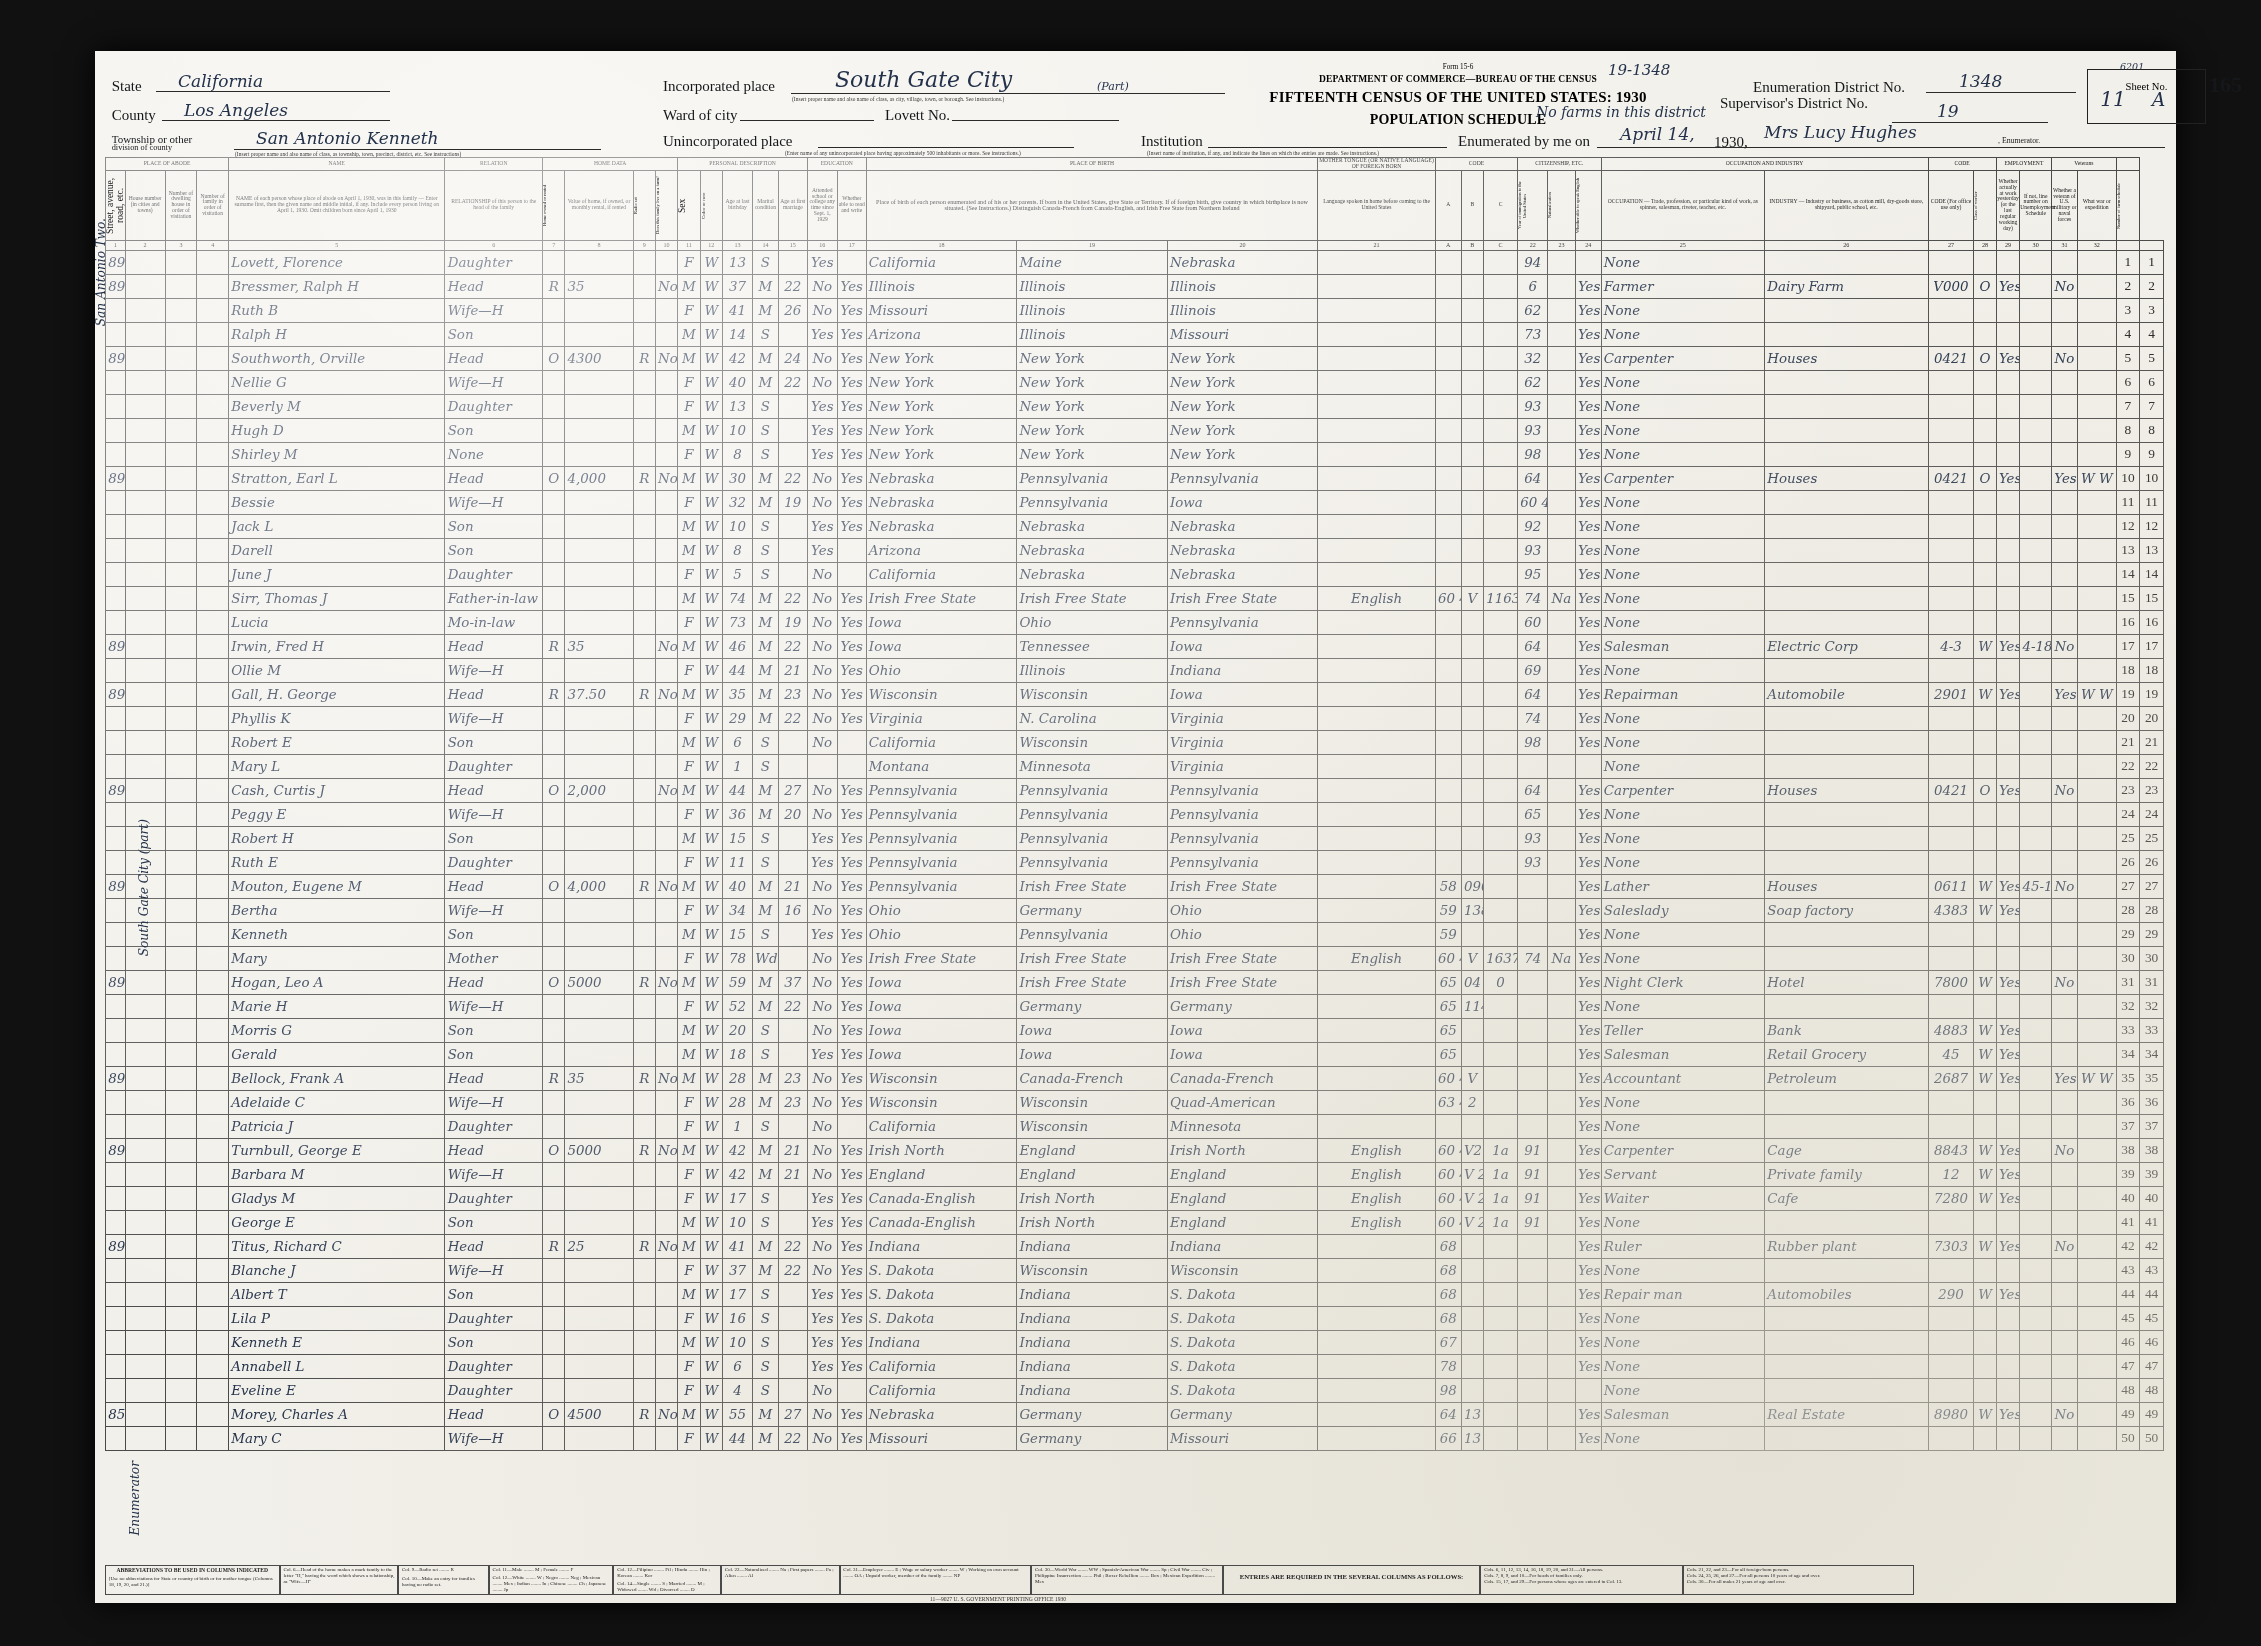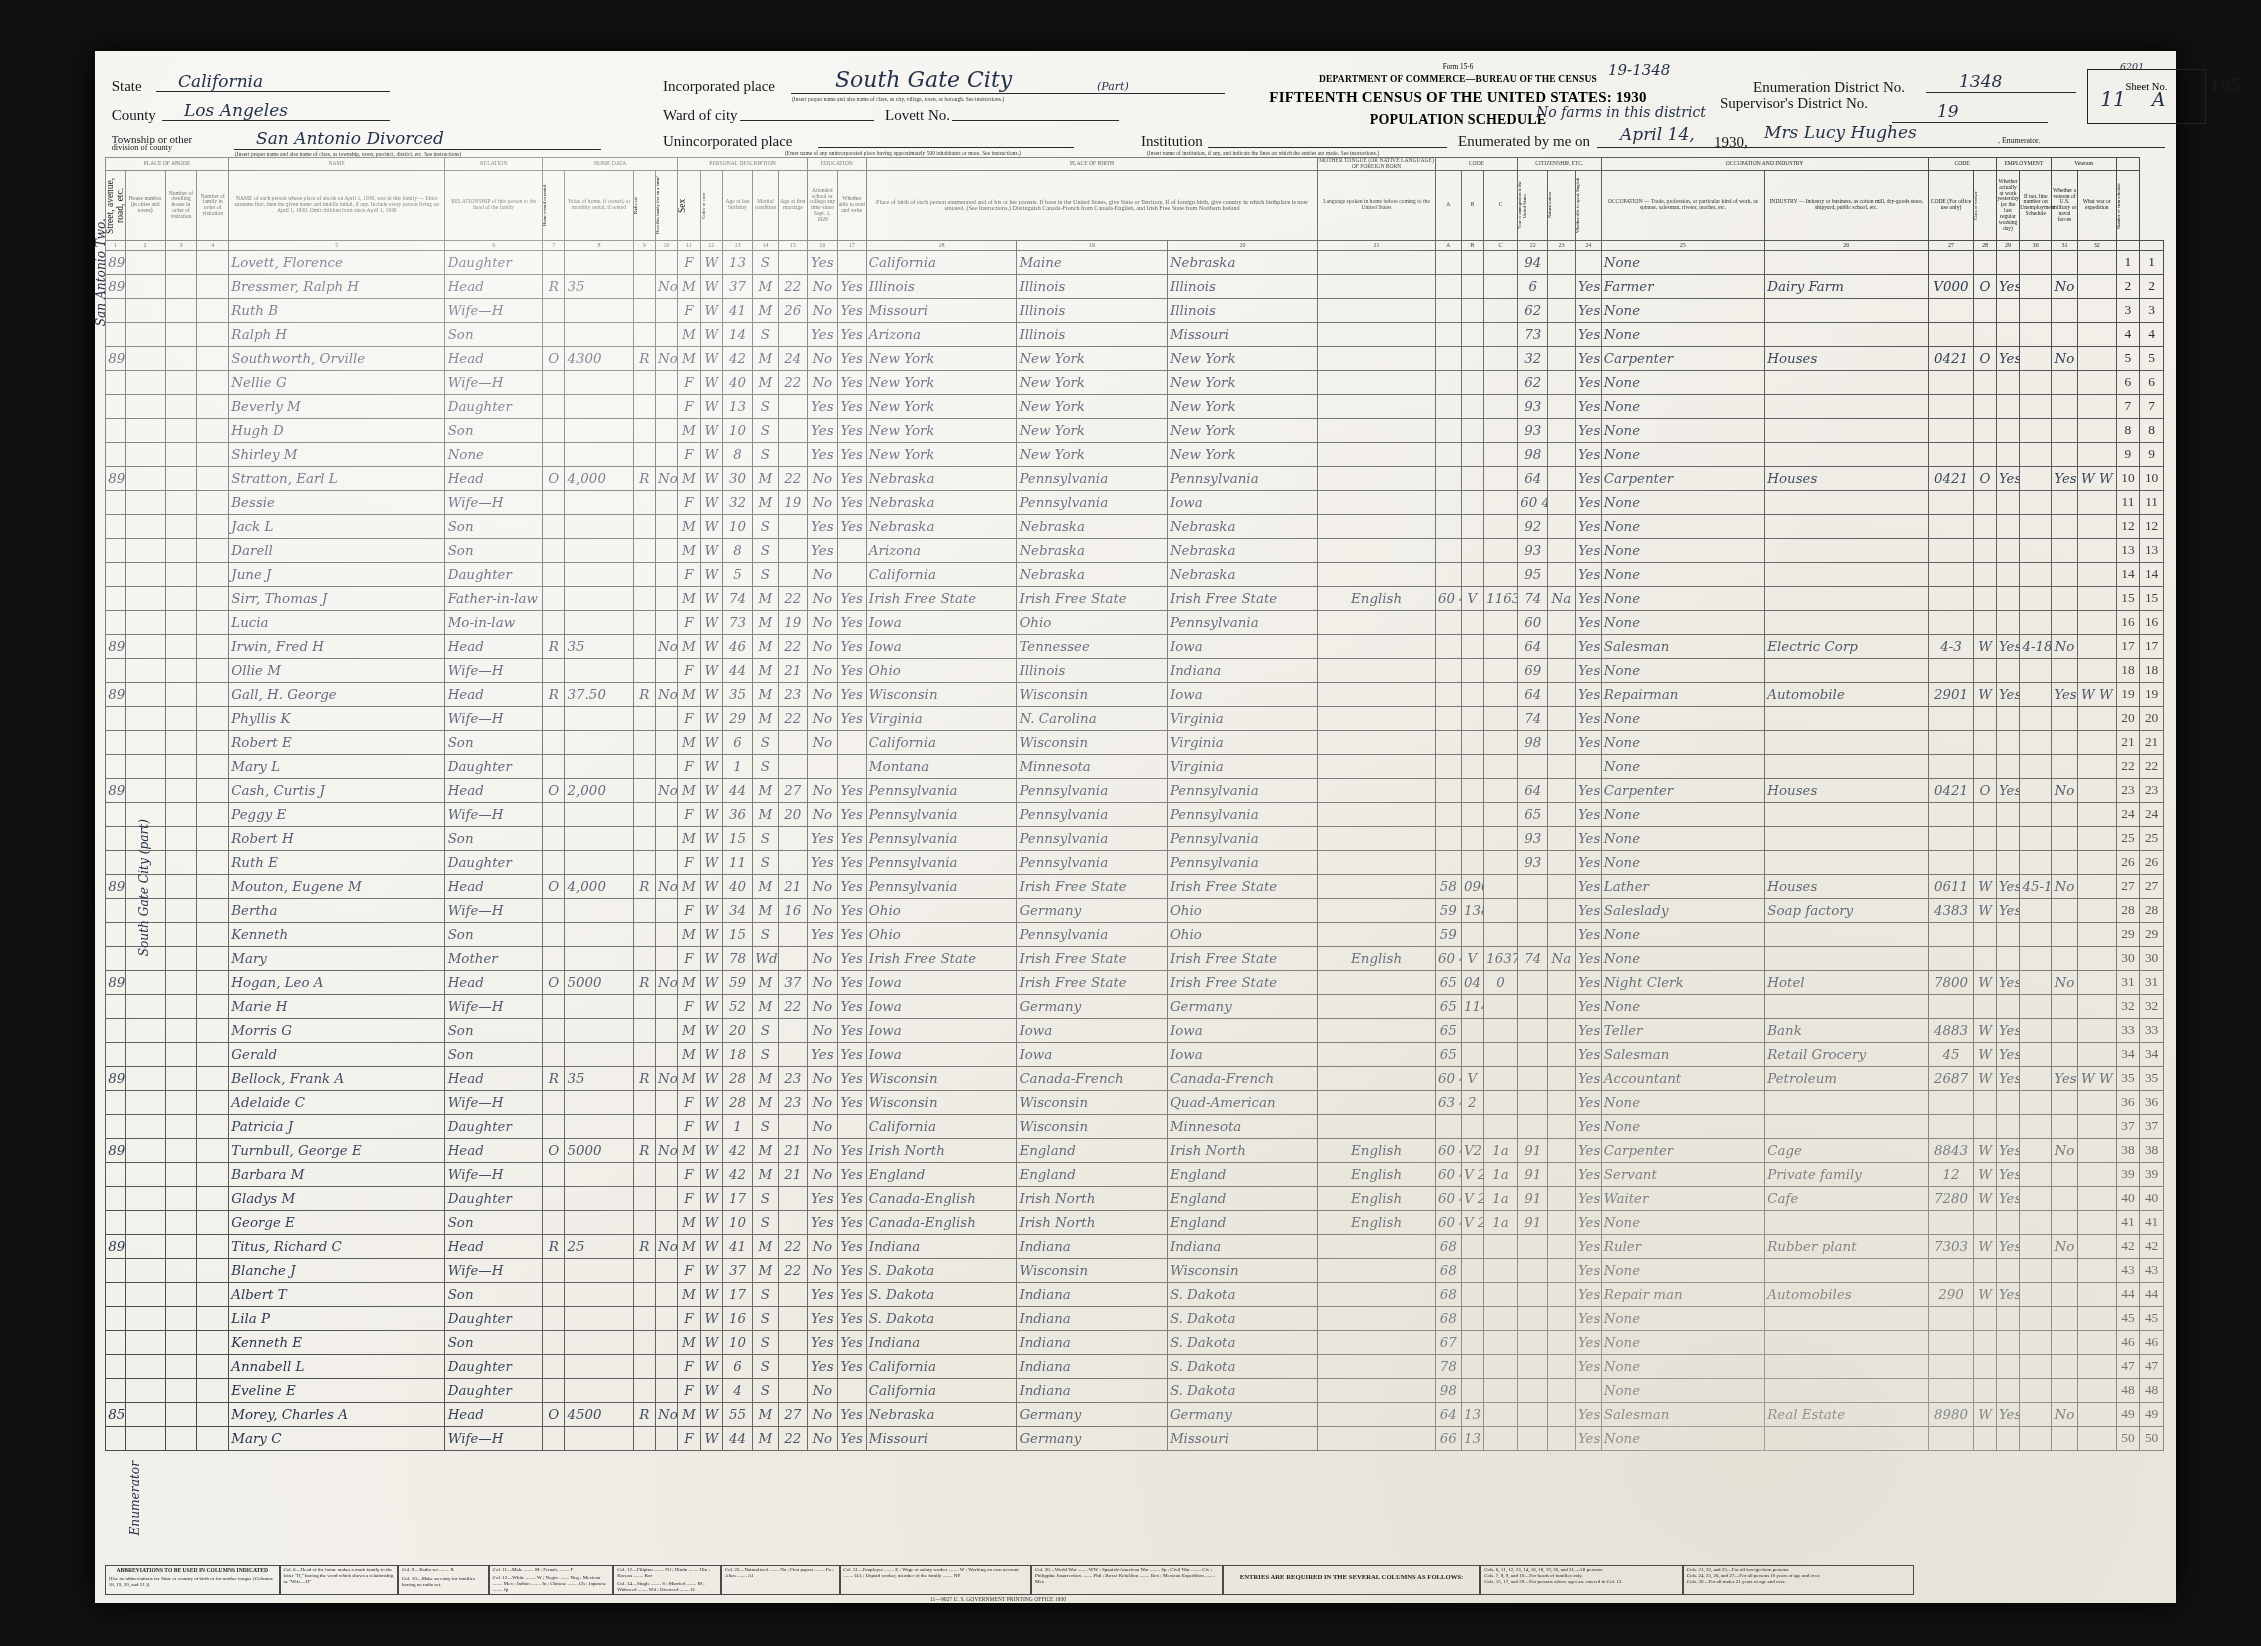--- a/index.html
+++ b/index.html
@@ -52,21 +52,21 @@
       <div class="rule" style="left:61px;top:40px;width:234px;"></div>
       <div class="val hand" style="left:83px;top:20px;">California</div>
 
       <div class="lbl" style="left:16.7px;top:56px;">County</div>
       <div class="rule" style="left:67px;top:69px;width:228px;"></div>
       <div class="val hand" style="left:89px;top:49px;">Los Angeles</div>
 
       <div class="lbl" style="left:16.7px;top:82px;font-size:11px;">Township or other</div>
       <div class="lbl" style="left:16.7px;top:92px;font-size:8.3px;">division of county</div>
       <div class="rule" style="left:139px;top:98px;width:367px;"></div>
-      <div class="val hand" style="left:161px;top:77px;">San Antonio Divorced</div>
+      <div class="val hand" style="left:161px;top:77px;">San Antonio Kenneth</div>
       <div class="tiny" style="left:140px;top:100px;">(Insert proper name and also name of class, as township, town, precinct, district, etc.  See instructions)</div>
 
       <div class="lbl" style="left:568px;top:27px;">Incorporated place</div>
       <div class="rule" style="left:696px;top:42px;width:434px;"></div>
       <div class="val hand" style="left:740px;top:15.6px;font-size:22px;">South Gate City</div>
       <div class="val hand" style="left:1002px;top:29px;font-size:11px;">(Part)</div>
       <div class="tiny" style="left:697px;top:45px;">(Insert proper name and also name of class, as city, village, town, or borough.  See instructions.)</div>
 
       <div class="lbl" style="left:568px;top:56px;">Ward of city</div>
       <div class="rule" style="left:645px;top:69px;width:134px;"></div>

